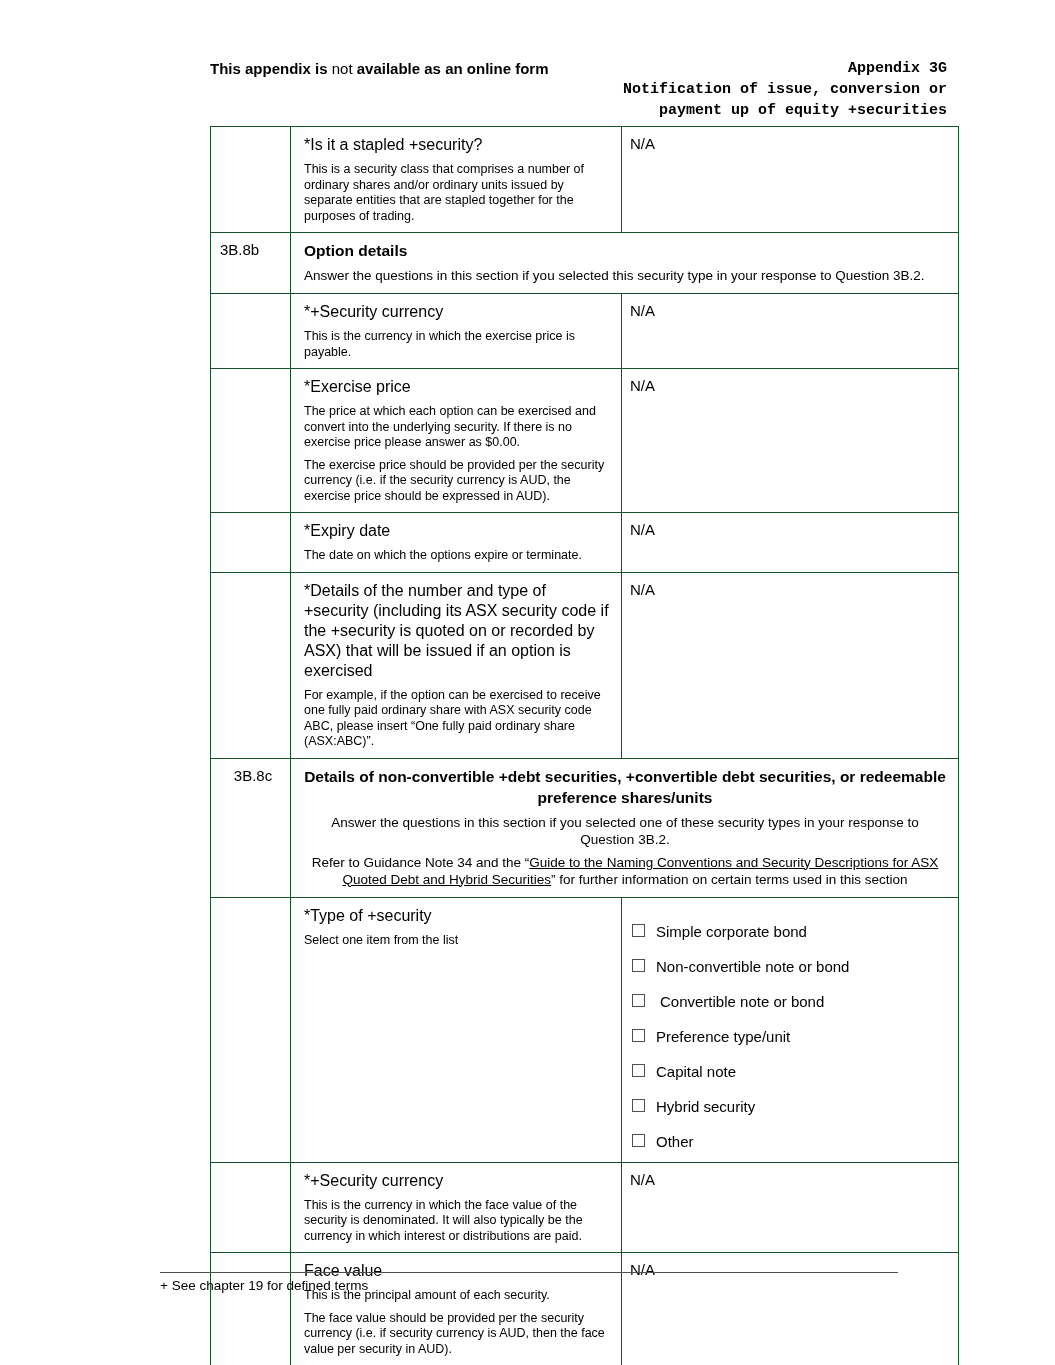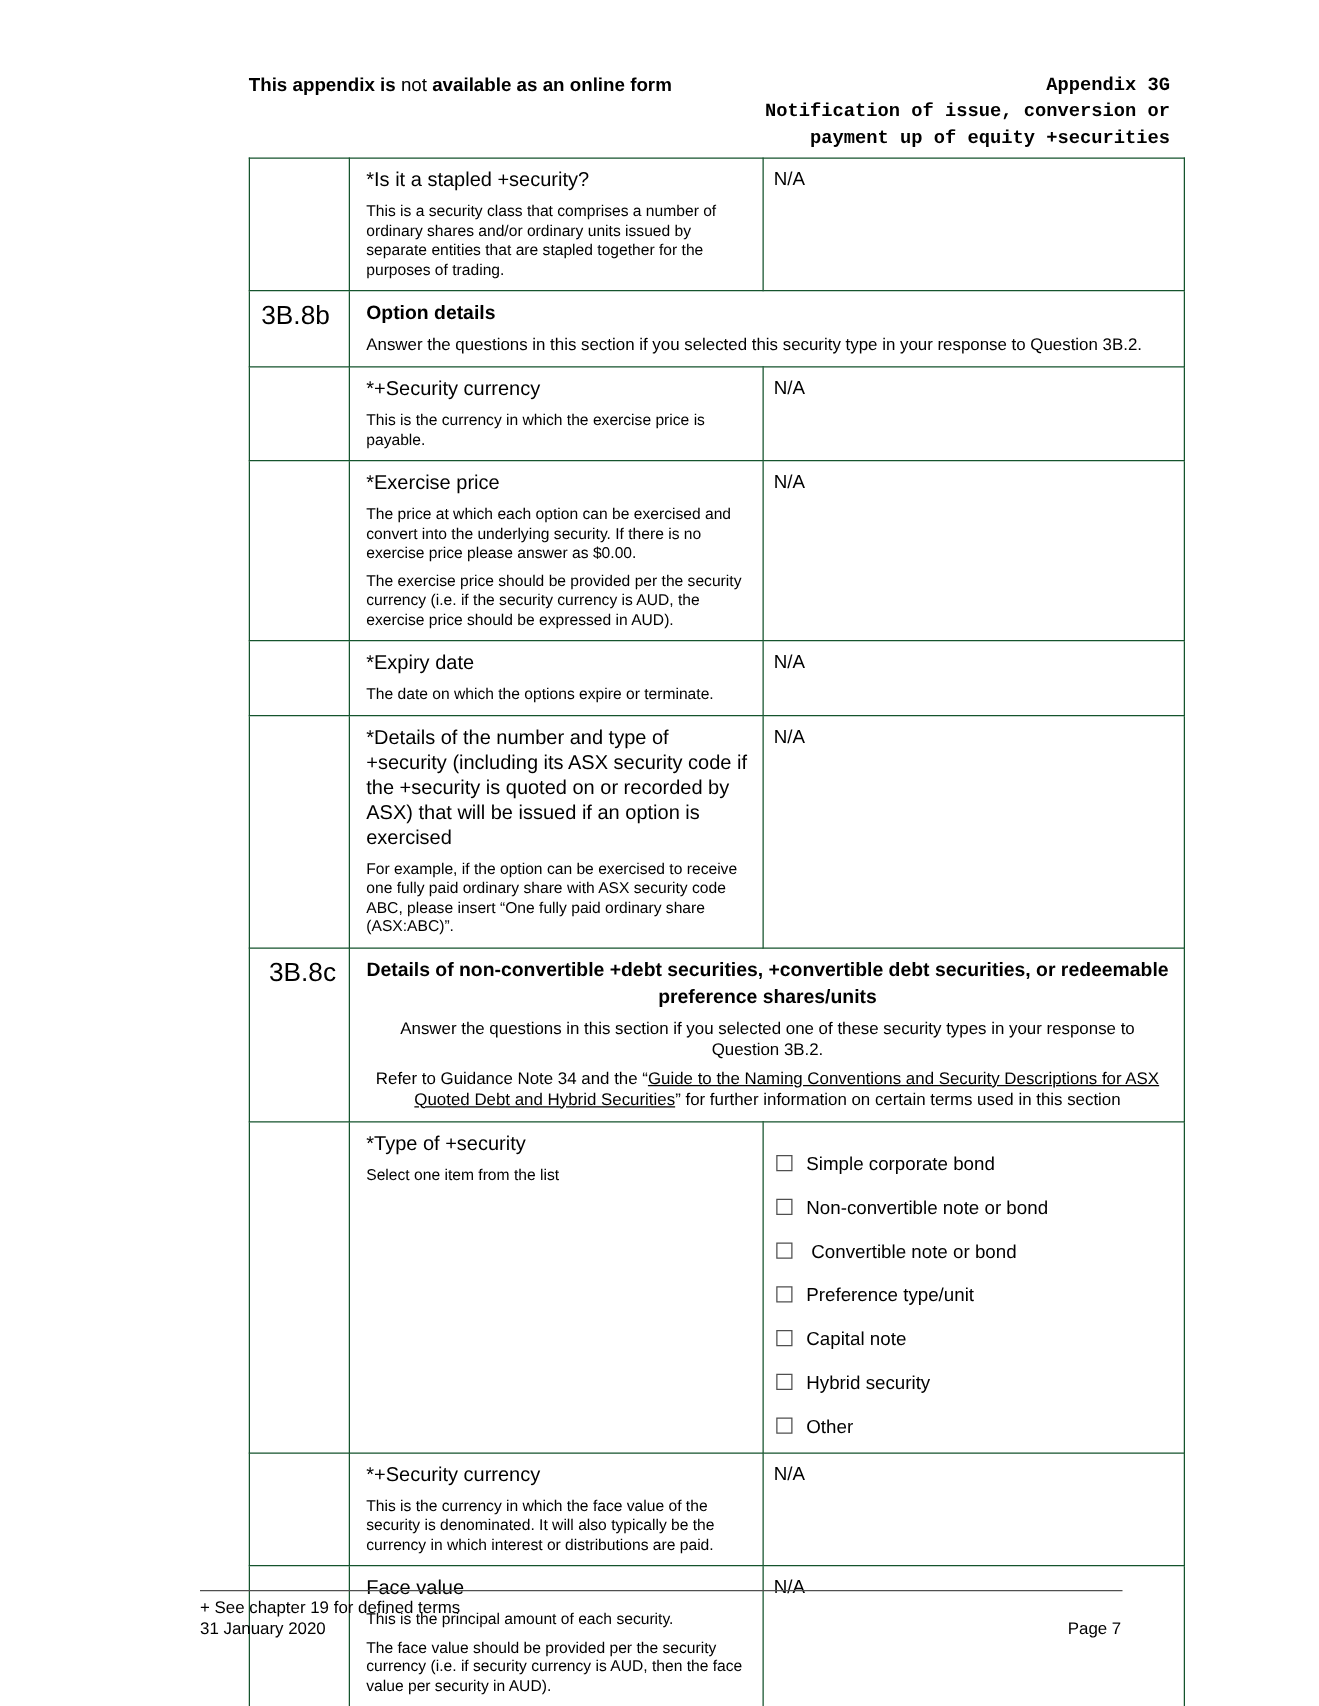--- a/index.html
+++ b/index.html
@@ -3,36 +3,36 @@
 <meta charset="utf-8">
 <style>
   * { box-sizing: border-box; margin: 0; padding: 0; }
   html, body { background: #ffffff; }
   body {
     width: 1055px; height: 1365px;
     position: relative;
     font-family: "Liberation Sans", sans-serif;
     color: #000;
   }
-  .content { position: absolute; left: 161px; top: 58px; width: 748px; padding-left: 38px; }
+  .content { position: absolute; left: 172px; top: 58px; width: 748px; padding-left: 38px; }
 
   
   .page-header { display: flex; justify-content: space-between; width: 737px; margin-bottom: 5px; }
   .hdr-left  { font-size: 15px; line-height: 21px; font-weight: bold; }
   .hdr-left .notbold { font-weight: normal; }
   .hdr-right { font-size: 15px; line-height: 21px; font-weight: bold; text-align: right; font-family: Liberation Mono, monospace; }
 
   
   table.form { border-collapse: collapse; width: 748px; table-layout: fixed; }
   table.form td { border: 1px solid #14532d; vertical-align: top; }
   col.c-num { width: 80px; }
   col.c-label { width: 331px; }
   col.c-answer { width: 337px; }
 
-  td.qnum { padding: 8px 4px 0 9px; font-size: 21px; }
+  td.qnum { padding: 8px 4px 0 9px; font-size: 15px; }
   td.qlabel { padding: 6px 12px 8px 13px; }
   td.qanswer { padding: 8px 8px 0 8px; font-size: 15px; }
 
   .q-label { font-size: 16px; line-height: 20px; margin-top: 2px; }
   .q-desc { font-size: 12.5px; line-height: 15.5px; margin-top: 7px; }
 
   td.section-cell { padding: 7px 12px 9px 13px; }
   .section-heading { font-size: 15.5px; line-height: 21px; font-weight: bold; }
   .section-desc { font-size: 13.5px; line-height: 17px; margin-top: 6px; }
   .doc-link { color: #000; text-decoration: underline; cursor: pointer; }
@@ -223,17 +223,13 @@
         <span>N/A</span>
       </td>
     </tr>
   </tbody>
     </table>
 </div>
 
 <div class="page-footer">
   <div class="footer-rule"></div>
   <div class="footer-note">+ See chapter 19 for defined terms</div>
-  <div class="footer-row">
-    <span>31 January 2020</span>
-    <span>Page 7</span>
-  </div>
 </div>
 
 </body></html>

